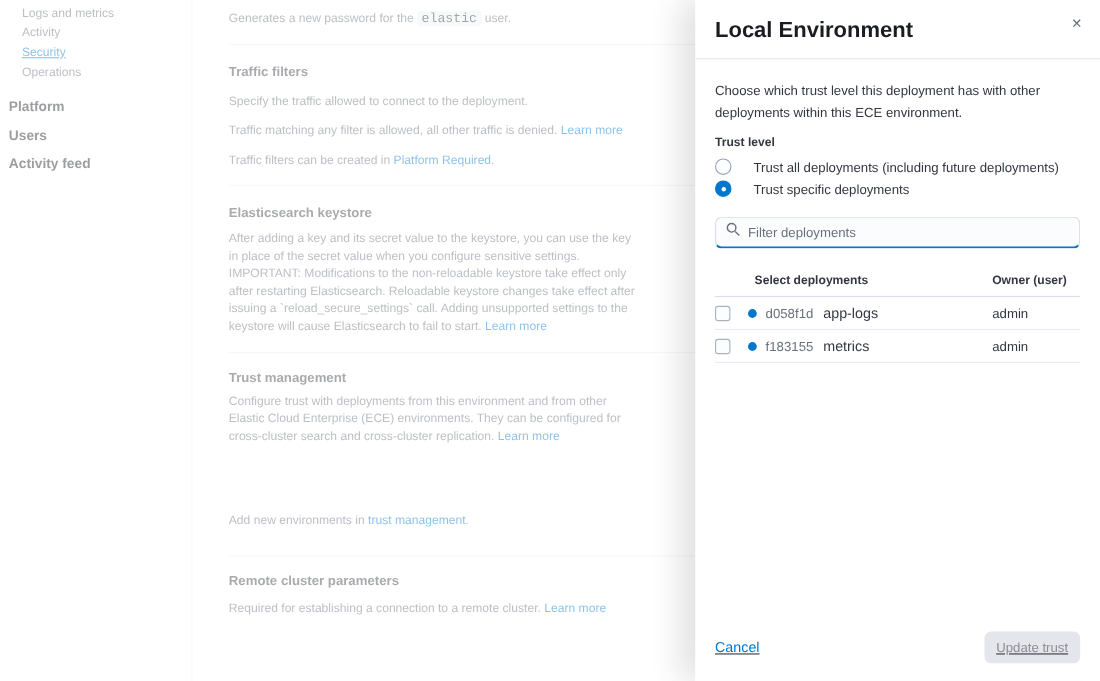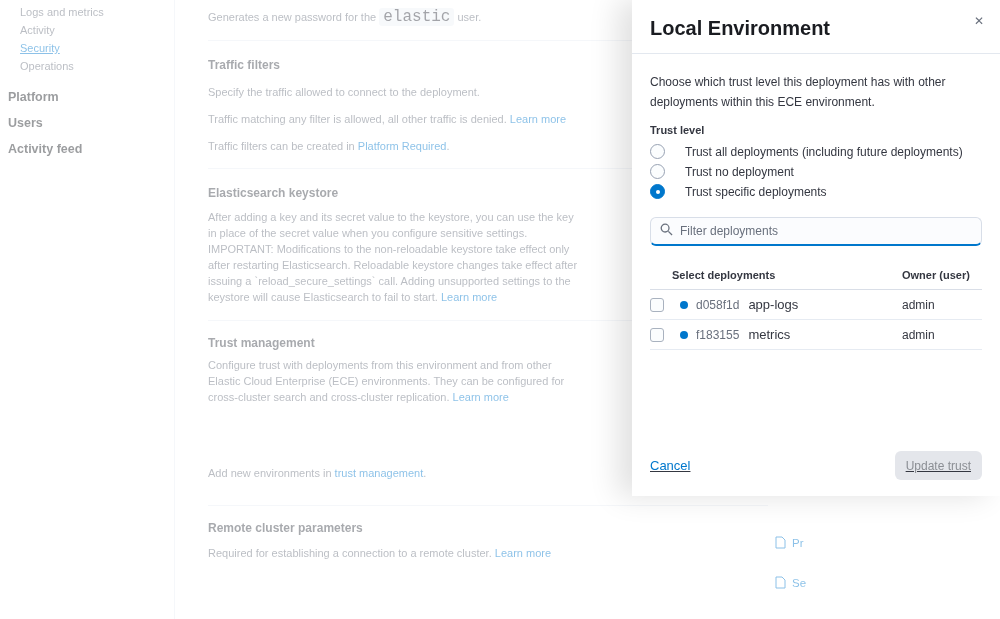--- a/index.html
+++ b/index.html
@@ -22,40 +22,40 @@
 
   .content { position:absolute; left:175px; top:0; right:0; bottom:0; }
   .content .hr { position:absolute; left:33px; width:560px; height:1px; background:#e9edf3; }
 
   .abs { position:absolute; }
   .sec-title { font-size:12px; font-weight:700; color:#3e434c; }
   .desc { font-size:11px; color:#69707d; line-height:16px; }
   .para { width:375px; }
   .lnk { color:#0077cc; text-decoration:none; cursor:pointer; }
   .codebox { background:#eef2f7; border-radius:3px; padding:0 4px;
-             font-family:"Liberation Mono","DejaVu Sans Mono",monospace; font-size:16px; color:#343741; }
+             font-family:"Liberation Mono","DejaVu Sans Mono",monospace; font-size:12px; color:#343741; }
 
   .ghost-btn { position:absolute; left:600px; width:110px; height:28px;
                border:1px solid #9fc2e0; border-radius:5px; background:#fff;
                color:#0077cc; font-size:11.5px; display:flex; align-items:center;
                padding-left:12px; cursor:pointer; }
 
   .bg-tbl-head { position:absolute; left:600px; font-size:11px; font-weight:700; color:#343741; }
   .bg-tbl-cell { position:absolute; left:600px; font-size:11.5px; color:#343741; }
   .bg-tbl-line { position:absolute; left:600px; width:232px; height:1px; background:#e9edf3; }
 
   .icon-link { position:absolute; left:600px; display:flex; align-items:center; gap:6px;
                color:#0077cc; font-size:11.5px; cursor:pointer; }
   .doc-ico { display:inline-flex; }
 
   
   .mask { position:absolute; inset:0; background:rgba(255,255,255,0.55); z-index:5; }
 
   
-  .flyout { position:absolute; top:0; right:0; width:368px; height:496px; background:#fff;
+  .flyout { position:absolute; top:0; right:0; width:368px; height:619px; background:#fff;
             z-index:10; box-shadow:-14px 0 28px rgba(0,0,0,0.12);
             display:flex; flex-direction:column; }
   .flyout-header { padding:17px 18px 13px 18px; border-bottom:1px solid #e3e8ef; position:relative; }
   .flyout-title { font-size:20px; font-weight:700; color:#1a1c21; }
   .flyout-close { position:absolute; top:10px; right:10px; width:22px; height:22px;
                   display:flex; align-items:center; justify-content:center;
                   color:#69707d; font-size:12px; cursor:pointer; border-radius:4px; }
 
   .flyout-body { flex:1; padding:18px 18px 0 18px; display:flex; flex-direction:column; }
   .fly-desc { font-size:12px; line-height:20px; color:#343741; margin-bottom:12px; }
@@ -72,21 +72,21 @@
                 border:1px solid #d8dee8; border-bottom:2px solid #0077cc; border-radius:6px;
                 display:flex; align-items:center; padding:0 9px; gap:7px; }
   .search-box input { border:0; outline:0; background:transparent; flex:1;
                       font-size:12px; color:#343741;
                       font-family:"Liberation Sans","DejaVu Sans",sans-serif; }
   .search-box input::placeholder { color:#69707d; }
 
   .dep-table { margin-top:16px; }
   .dep-head { display:flex; align-items:center; padding:7px 0 8px 0;
               border-bottom:1px solid #d9dee7; font-size:11px; font-weight:700; color:#343741; }
-  .dep-head .col-select { margin-left:22px; flex:1; }
+  .dep-head .col-select { margin-left:36px; flex:1; }
   .dep-head .col-owner { width:80px; }
   .dep-row { display:flex; align-items:center; height:30px; border-bottom:1px solid #e6ebf2; }
   .cb { width:14px; height:14px; border:1px solid #a9b2bf; border-radius:3px;
         background:#fbfdfe; margin-right:16px; flex:0 0 auto; cursor:pointer; }
   .dot { width:8px; height:8px; border-radius:50%; background:#0077cc; margin-right:8px; flex:0 0 auto; }
   .dep-id { font-size:12px; color:#69707d; margin-right:9px; }
   .dep-name { font-size:13px; color:#343741; flex:1; }
   .dep-owner { width:80px; font-size:12px; color:#343741; }
 
   .flyout-footer { display:flex; align-items:center; justify-content:space-between;
@@ -205,24 +205,20 @@
 
     <p class="fly-desc">Choose which trust level this deployment has with other deployments within this ECE environment.</p>
 
     <div class="trust-label">Trust level</div>
 
     <div class="radio-row">
       <span class="radio"></span>
       <span class="radio-label">Trust all deployments (including future deployments)</span>
     </div>
     <div class="radio-row">
-      <span class="radio"></span>
-      <span class="radio-label">Trust no deployment</span>
-    </div>
-    <div class="radio-row">
       <span class="radio checked"></span>
       <span class="radio-label">Trust specific deployments</span>
     </div>
 
     <div class="search-box">
       <span>
         <svg width="13" height="13" viewBox="0 0 14 14">
             <circle cx="5.5" cy="5.5" r="4.2" fill="none" stroke="#69707d" stroke-width="1.4"></circle>
             <line x1="9" y1="9" x2="13" y2="13" stroke="#69707d" stroke-width="1.4"></line>
           </svg>

